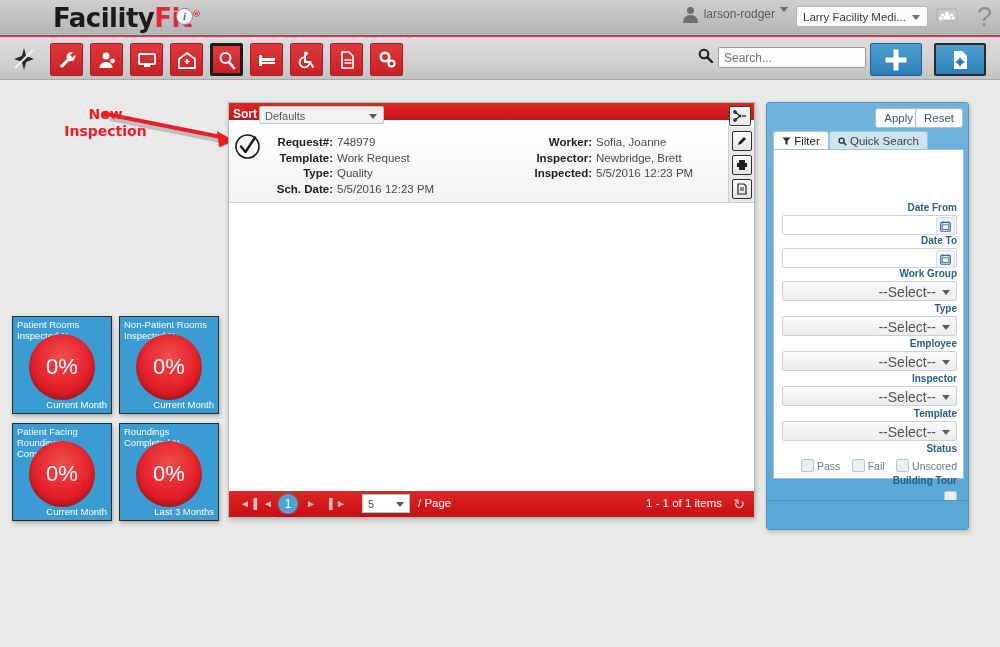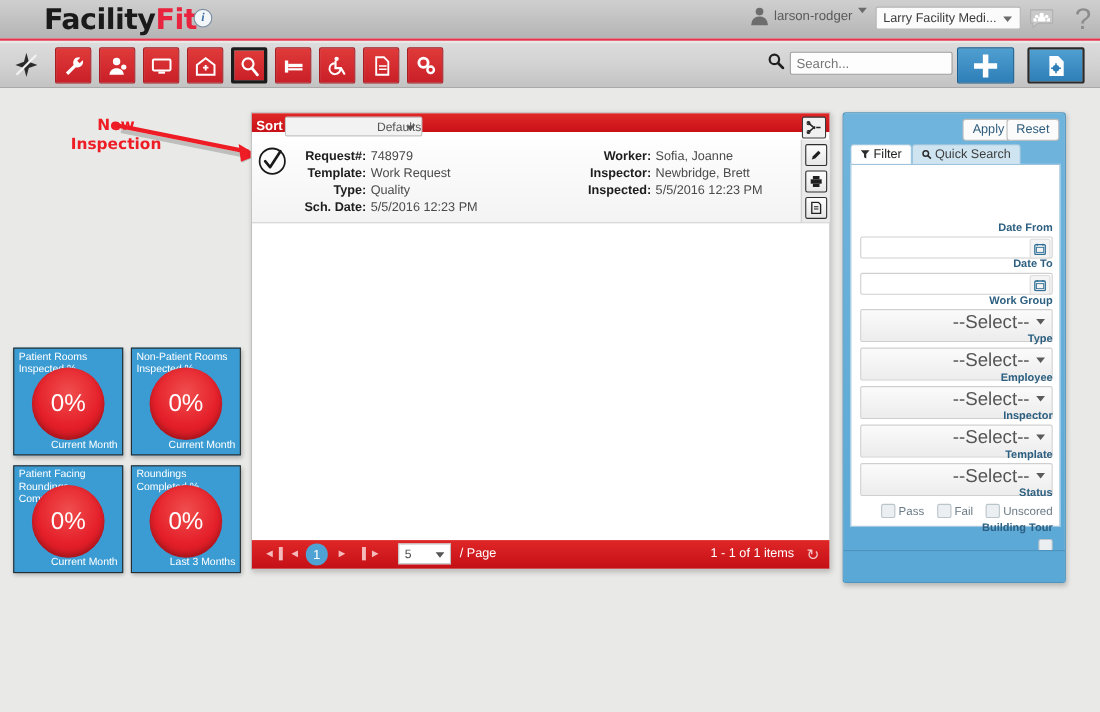--- a/index.html
+++ b/index.html
@@ -18,21 +18,21 @@
     position: absolute; left: 0; top: 0; width: 1000px; height: 37px;
     background: linear-gradient(to bottom, #cfcfcf 0%, #c6c6c6 35%, #b4b4b4 100%);
     border-bottom: 2px solid #e8314c;
     box-sizing: border-box;
   }
   .logo {
     position: absolute; left: 40px; top: 3px;
     font-size: 26px; font-weight: bold; letter-spacing: -0.5px;
     font-family: "DejaVu Sans", sans-serif;
   }
-  .logo .b { color: #1a1a1a; }
+  .logo .b { color: #1a1a1a; margin-left: 13px; }
   .logo .r { color: #e8243f; }
   .logo .tm { font-size: 9px; color:#e8243f; vertical-align: super;}
   .info-icon {
     position: absolute; left: 176px; top: 8px;
     width: 15px; height: 15px; border-radius: 50%;
     border: 1px solid #7c8fa3; background: #f3f6f9;
     color: #3d6fa5; font-size: 11px; font-weight: bold; font-style: italic;
     text-align: center; line-height: 15px;
     font-family: "Liberation Serif", serif;
   }
@@ -115,21 +115,20 @@
     box-sizing: border-box;
   }
   .sort-label {
     position: absolute; left: 4px; top: 4px; font-size: 12px; color: #fff; font-weight: bold;
   }
   .sort-select {
     position: absolute; left: 30px; top: 3px; width: 125px; height: 18px;
     background: #f2f2f2; border: 1px solid #c3c3c3; border-radius: 2px;
     font-size: 11px; color: #575757; line-height: 18px; padding-left: 5px;
     box-sizing: border-box;
-    text-align: right;
   }
   .sort-select .caret-dn { position: absolute; right: 6px; top: 7px; margin:0; border-top-color:#5a5a5a;}
   .cut-btn {
     position: absolute; right: 3px; top: 3px; width: 20px; height: 18px;
     background: #f0f0f0; border: 1px solid #3a3a3a; border-radius: 2px;
     display:flex; align-items:center; justify-content:center;
   }
   .record {
     position: absolute; left: 0; top: 24px; width: 100%; height: 76px;
     background: linear-gradient(to bottom, #fefefe 0%, #f3f3f3 100%);
@@ -232,23 +231,23 @@
   .f-input {
     height: 20px; background: #fff; border: 1px solid #cfcfcf; border-radius: 2px;
     position: relative; box-sizing: border-box;
   }
   .cal-btn {
     position: absolute; right: 1px; top: 1px; width: 17px; height: 16px;
     background: #f4f4f4; border: 1px solid #dcdcdc; border-radius: 2px;
     display: flex; align-items: center; justify-content: center;
   }
   .f-select {
-    height: 30px; background: linear-gradient(to bottom,#fbfbfb,#ececec);
+    height: 20px; background: linear-gradient(to bottom,#fbfbfb,#ececec);
     border: 1px solid #cfcfcf; border-radius: 2px;
-    font-size: 17px; color: #555; text-align: right; line-height: 21px;
+    font-size: 14px; color: #555; text-align: right; line-height: 21px;
     padding-right: 20px; position: relative; box-sizing: border-box;
   }
   .f-select .caret-dn { position: absolute; right: 6px; top: 8px; margin: 0; border-top-color:#5b5b5b;}
   .cbx {
     width: 11px; height: 11px; background: #eceff1; border: 1px solid #b9c4cb; border-radius: 2px;
     display: inline-block; vertical-align: middle;
   }
   .cbx-lbl { font-size: 10.5px; color: #6b7b86; margin-left: 3px; vertical-align: middle; }
   .fp-foot {
     position: absolute; left: 0; bottom: 0; width: 100%; height: 28px;

